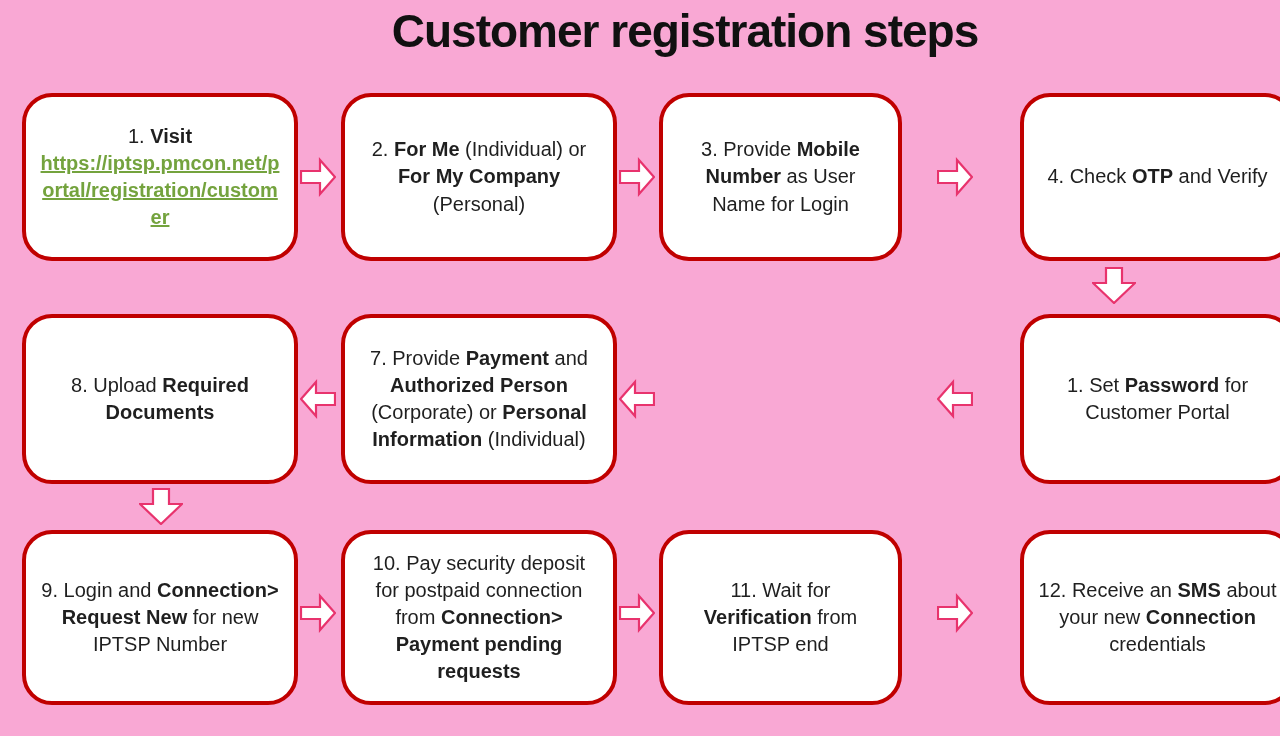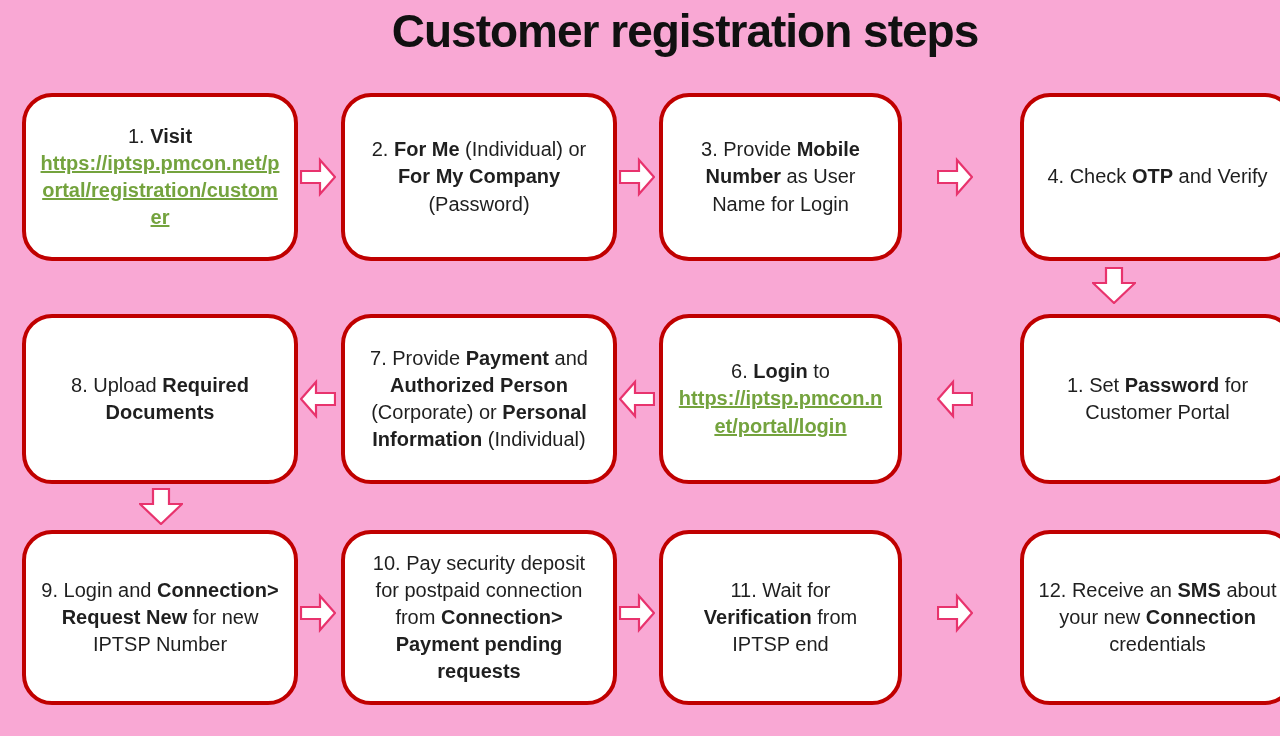--- a/index.html
+++ b/index.html
@@ -76,34 +76,31 @@
 <body>
 
 <div class="canvas">
 
   <h1 class="title">Customer registration steps</h1>
 
   <div class="box r1 c1">
     <div class="txt"><span>1. </span><span class="bold">Visit</span><br><span class="bold link">https://iptsp.pmcon.net/portal/registration/customer</span></div>
   </div>
   <div class="box r1 c2">
-    <div class="txt"><span>2. </span><span class="bold">For Me</span><span> (Individual) or </span><span class="bold">For My Company</span><span> (Password)</span></div>
+    <div class="txt"><span>2. </span><span class="bold">For Me</span><span> (Individual) or </span><span class="bold">For My Company</span><span> (Personal)</span></div>
   </div>
   <div class="box r1 c3">
     <div class="txt"><span>3. Provide </span><span class="bold">Mobile Number</span><span> as User Name for Login</span></div>
   </div>
   <div class="box r1 c4">
     <div class="txt"><span>4. Check </span><span class="bold">OTP</span><span> and Verify</span></div>
   </div>
 
   <div class="box r2 c4">
     <div class="txt"><span>1. Set </span><span class="bold">Password</span><span> for Customer Portal</span></div>
-  </div>
-  <div class="box r2 c3">
-    <div class="txt"><span>6. </span><span class="bold">Login</span><span> to</span><br><span class="bold link">https://iptsp.pmcon.net/portal/login</span></div>
   </div>
   <div class="box r2 c2">
     <div class="txt"><span>7. Provide </span><span class="bold">Payment</span><span> and </span><span class="bold">Authorized Person</span><span> (Corporate) or </span><span class="bold">Personal Information</span><span> (Individual)</span></div>
   </div>
   <div class="box r2 c1">
     <div class="txt"><span>8. Upload </span><span class="bold">Required Documents</span></div>
   </div>
 
   <div class="box r3 c1">
     <div class="txt"><span>9. Login and </span><span class="bold">Connection&gt; Request New</span><span> for new IPTSP Number</span></div>

